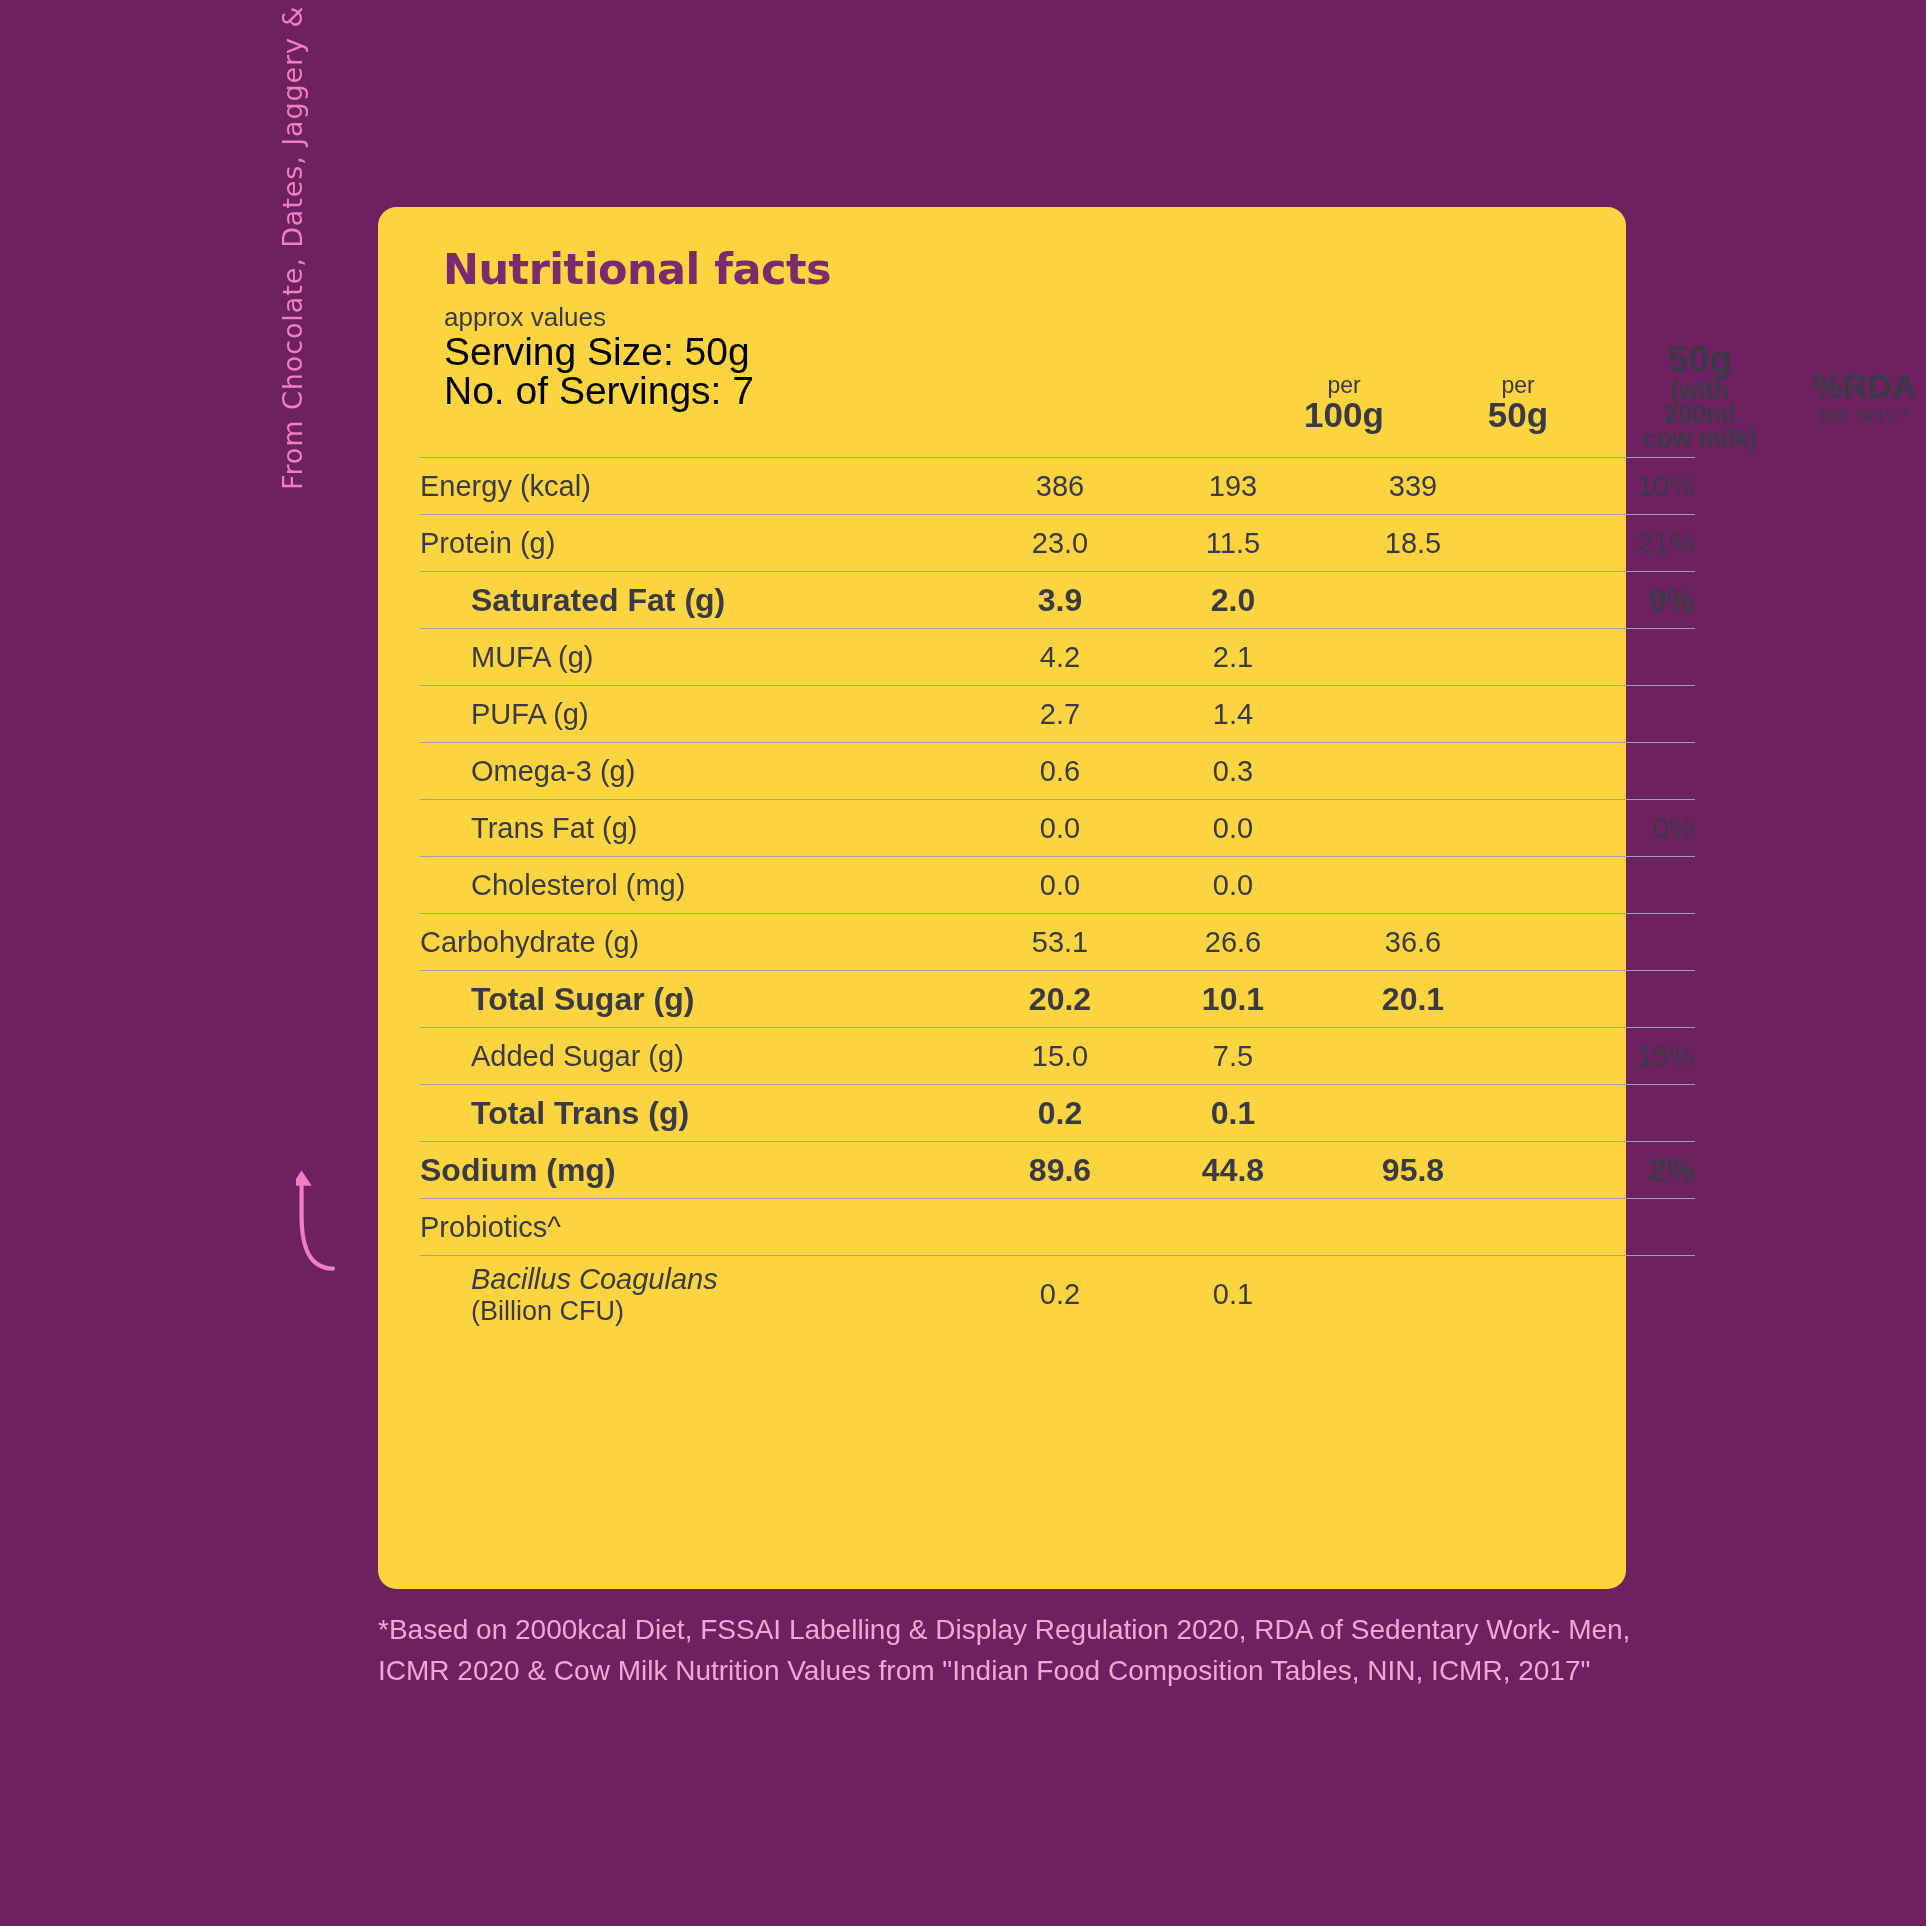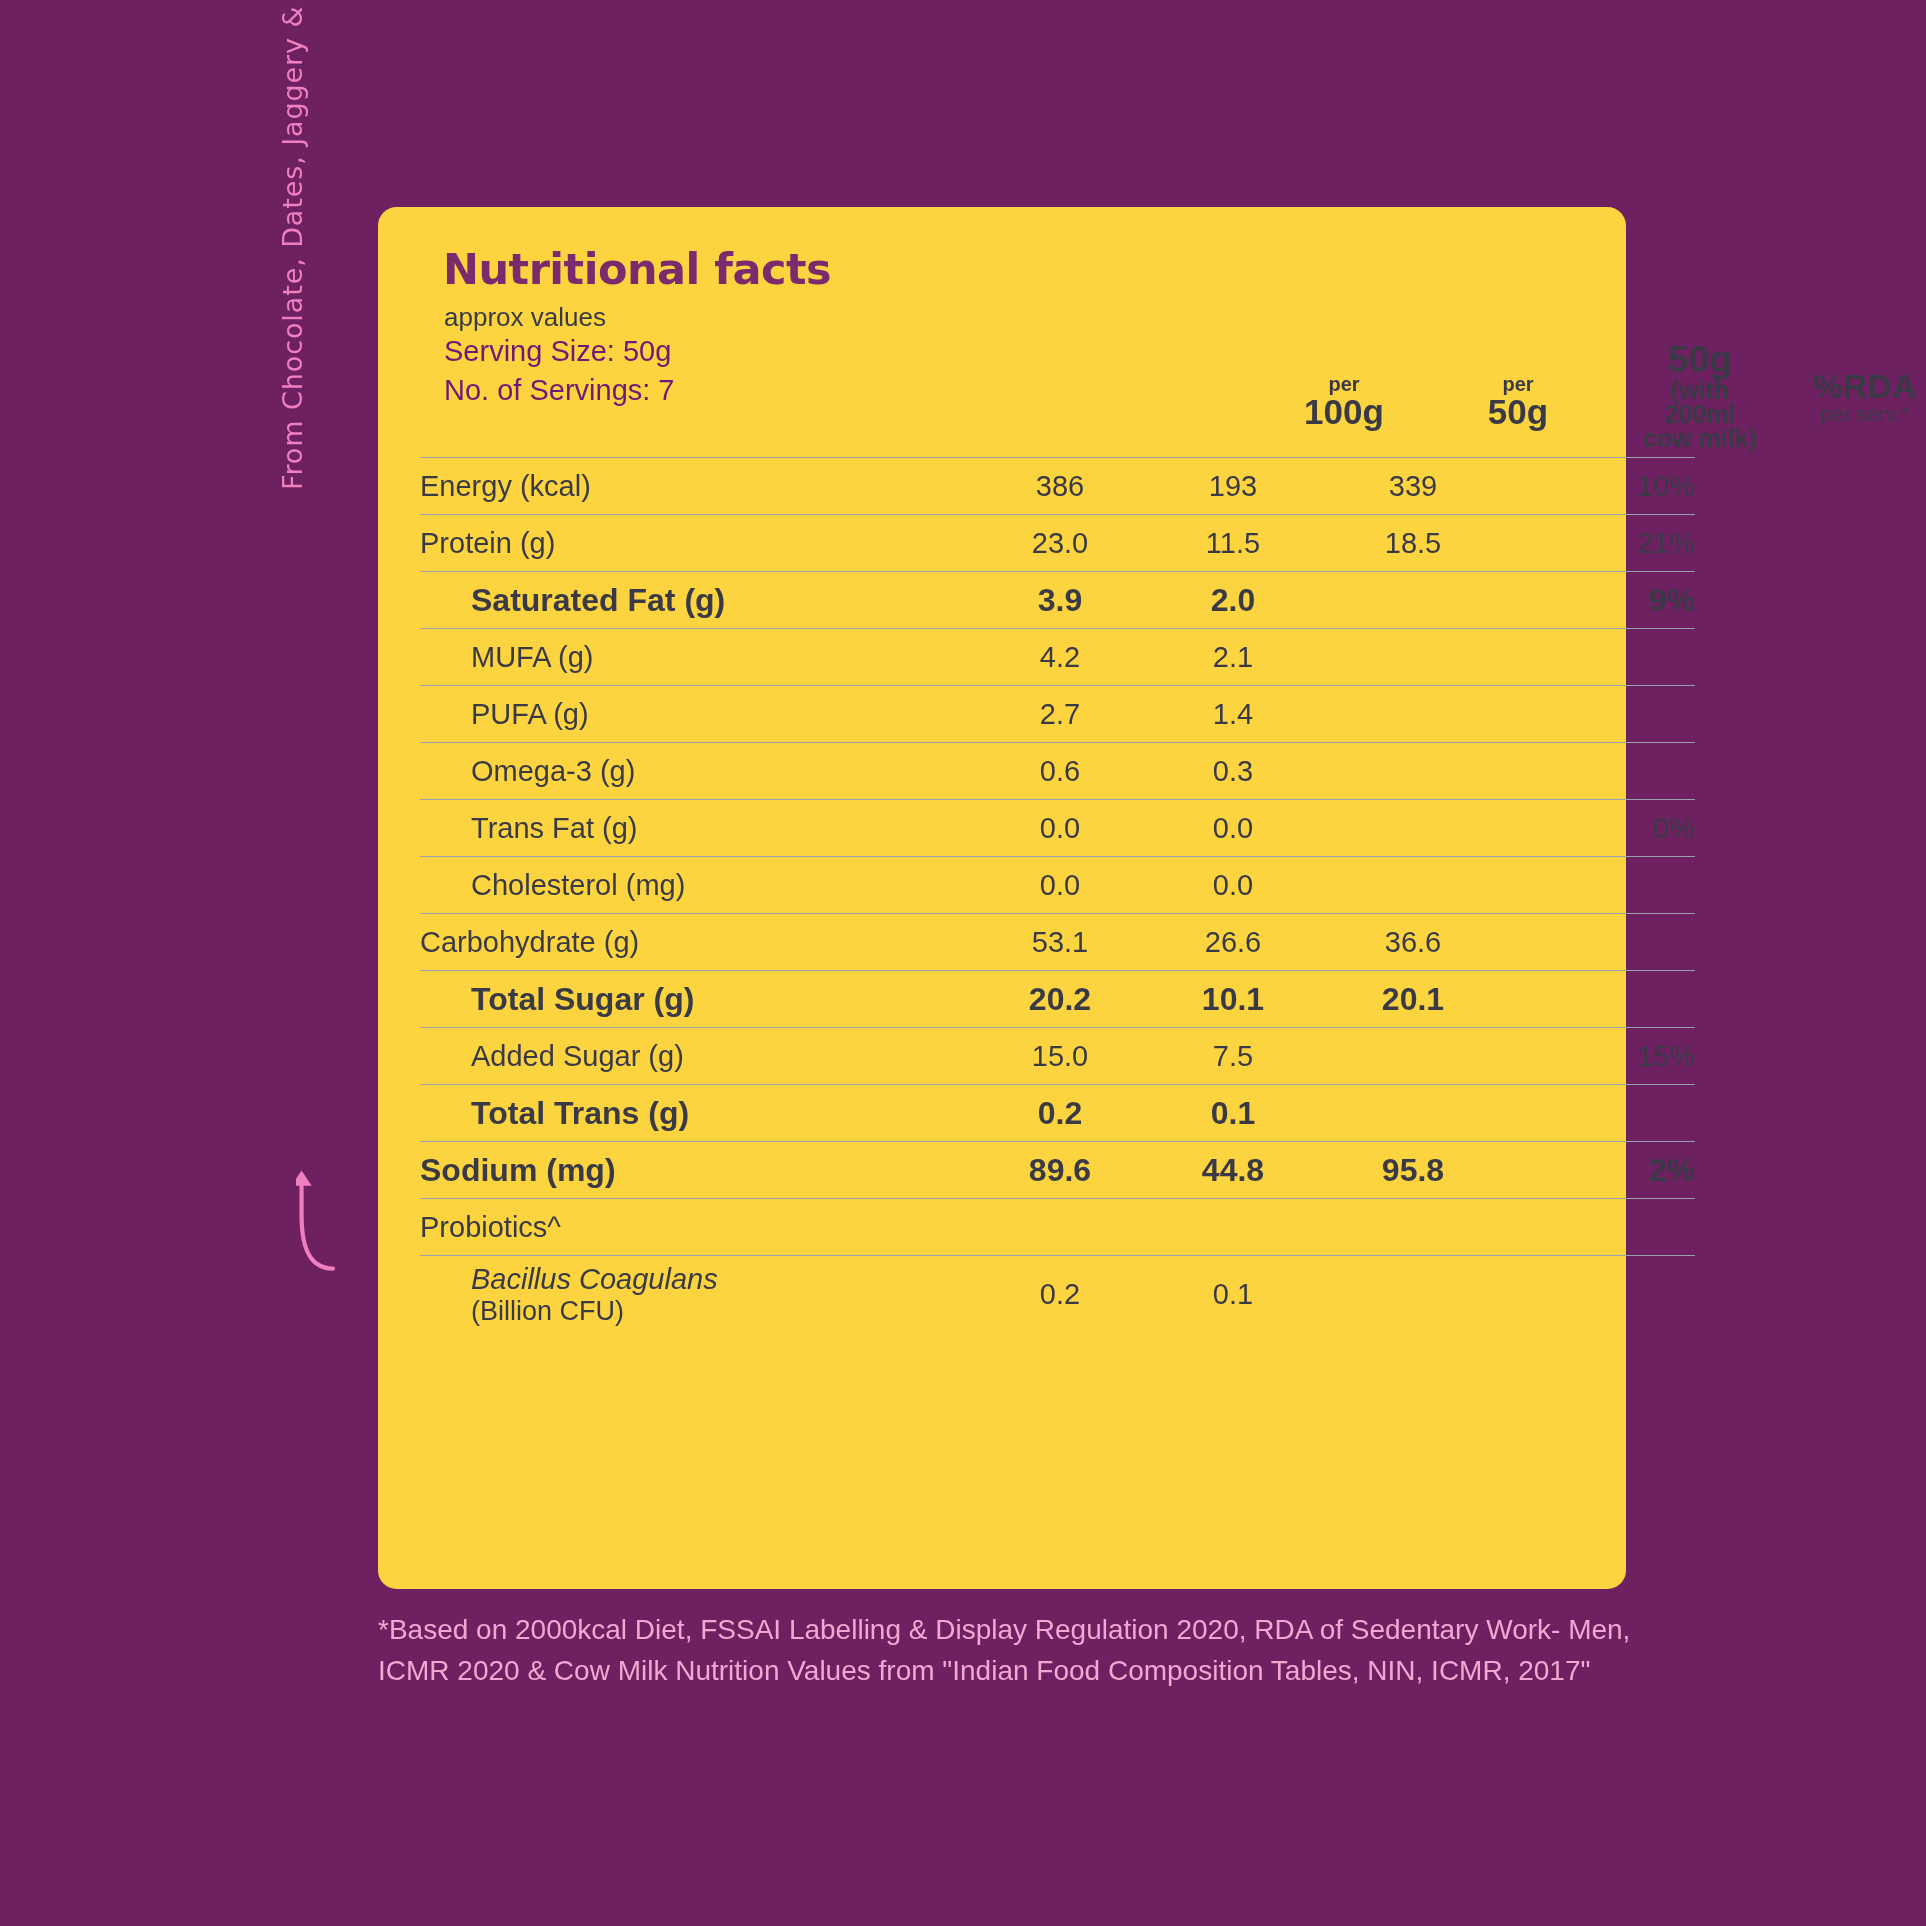--- a/index.html
+++ b/index.html
@@ -79,35 +79,35 @@
     left: 24px;
     top: 65px;
     color: #3a3a46;
     font-size: 26px;
     line-height: 34px;
   }
   .serving-info {
     position: absolute;
     left: 24px;
     top: 97px;
-    color: #701a75;
-    font-size: 29px;
+    color: #000000;
+    font-size: 39px;
     line-height: 39px;
   }
 
   .col-head {
     position: absolute;
     color: #3a3a46;
     text-align: center;
     font-weight: bold;
     line-height: 1.0;
   }
   .col-head .small {
-    font-weight: bold;
-    font-size: 20px;
+    font-weight: normal;
+    font-size: 23px;
     display: block;
   }
   .col-head .big {
     font-size: 35px;
     display: block;
   }
   #ch-100 { left: 864px; top: 139px; width: 120px; }
   #ch-50  { left: 1040px; top: 139px; width: 116px; }
   #ch-milk { left: 1197px; top: 106px; width: 166px; }
   #ch-milk .big2 { font-size: 37px; display: block; font-weight: bold; }

